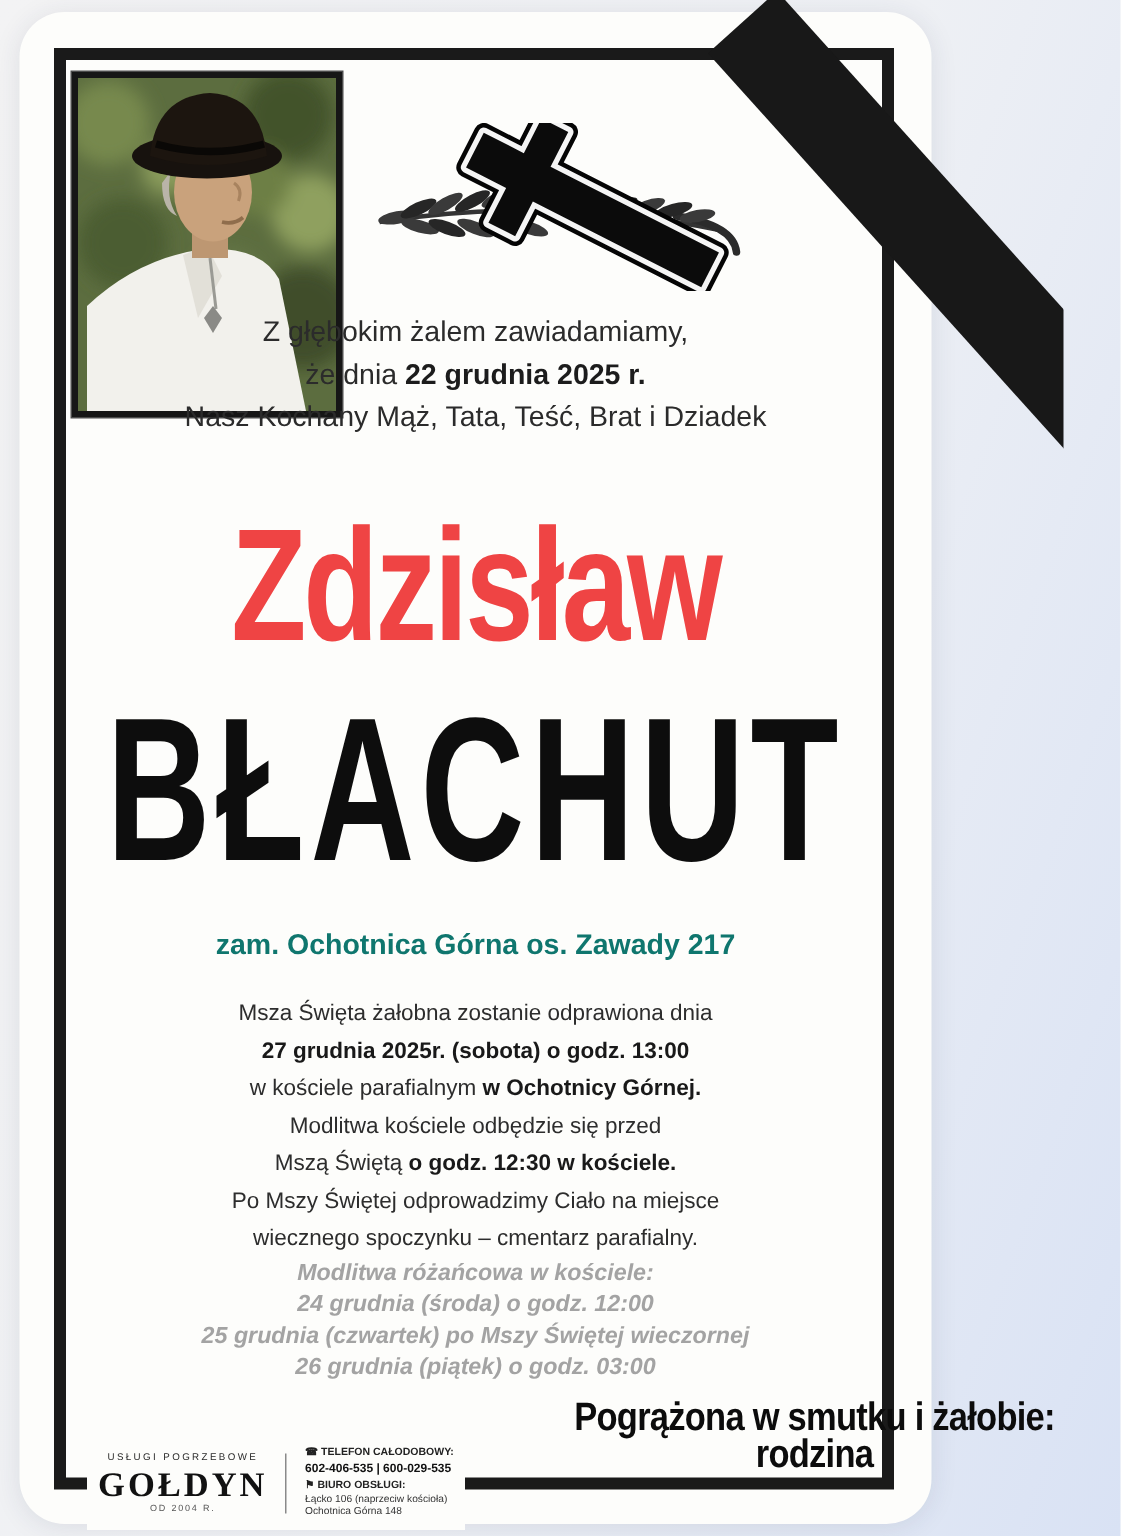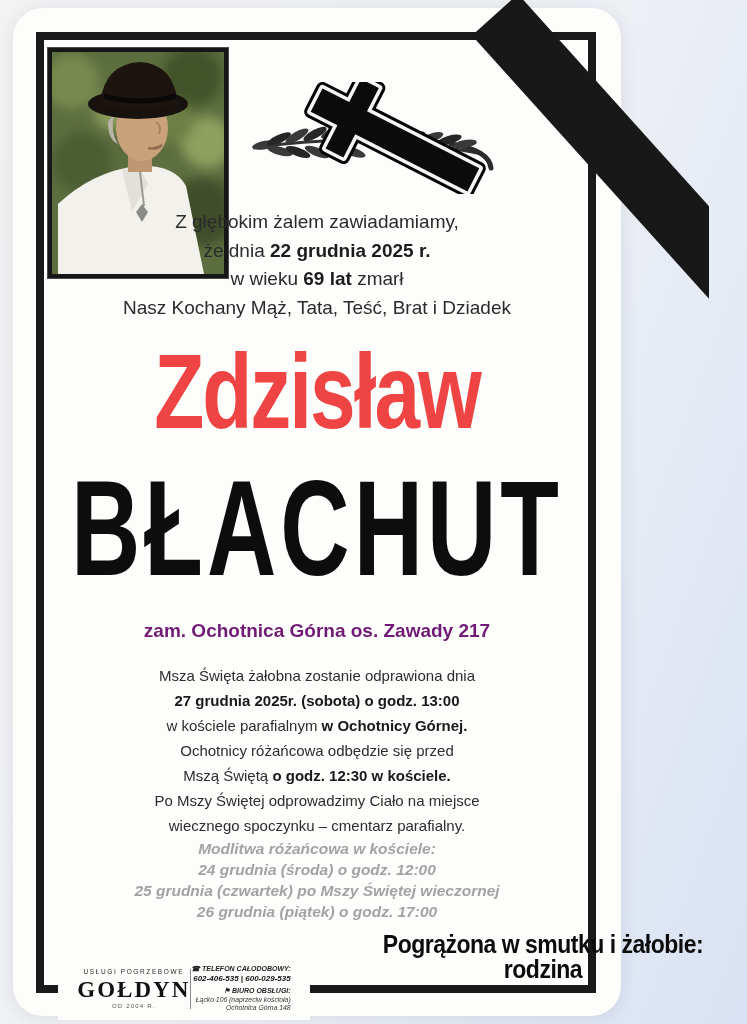--- a/index.html
+++ b/index.html
@@ -47,47 +47,47 @@
     display:inline-block;transform:scaleY(1.3);transform-origin:top center;
   }
   .name-last{
     position:absolute;left:0;right:0;top:452px;text-align:center;
     font-weight:bold;font-size:96px;letter-spacing:4px;color:#0d0d0d;
     line-height:96px;
   }
   .name-last .stretch{transform:scaleY(1.42);}
   .residence{
     position:absolute;left:0;right:0;top:612px;text-align:center;
-    font-weight:bold;font-size:19px;color:#701a75;
+    font-weight:bold;font-size:19px;color:#0f766e;
   }
   .funeral{
     position:absolute;left:40px;right:40px;top:655px;text-align:center;
     font-size:15px;line-height:25px;color:#2d2d2d;
   }
   .funeral b{color:#191919;}
   .rosary{
     position:absolute;left:40px;right:40px;top:830px;text-align:center;
     font-style:italic;font-weight:bold;font-size:15.5px;line-height:21px;color:#a3a3a3;
   }
   .mourning{
     position:absolute;left:330px;width:400px;top:922px;text-align:center;
     font-weight:bold;font-size:23px;line-height:25px;letter-spacing:-.5px;color:#0c0c0c;
   }
   .mourning .stretch{transform:scaleY(1.15);}
   .footer{
     position:absolute;left:45px;top:950px;width:252px;height:62px;
     background:#fdfdfb;display:flex;align-items:center;justify-content:center;
-    gap:0;z-index:3;
+    gap:12px;z-index:3;
   }
   .brand-block{text-align:center;line-height:1;}
   .brand-top{font-size:6.5px;letter-spacing:1.6px;color:#2a2a2a;margin-bottom:2px;}
   .brand-name{font-family:"Liberation Serif",serif;font-weight:bold;font-size:23px;letter-spacing:2px;color:#111;}
   .brand-since{font-size:6px;letter-spacing:1.2px;color:#555;margin-top:2px;}
   .footer-divider{width:1px;height:40px;background:#8a8a8a;}
-  .contact-block{text-align:right;line-height:1.25;font-style:italic;}
+  .contact-block{text-align:left;line-height:1.25;}
   .contact-label{font-size:7px;font-weight:bold;color:#222;}
   .contact-phones{font-size:8px;font-weight:bold;color:#111;margin-bottom:3px;}
   .contact-addr{font-size:6.8px;color:#333;}
   .icn{font-size:7px;}
 </style>
 </head>
 <body>
 
 <div class="card">
 
@@ -162,50 +162,49 @@
         <path d="M -13 -88 L 13 -88 L 13 -58 L 39 -58 L 39 -38 L 13 -38 L 13 88 L -13 88 L -13 -38 L -39 -38 L -39 -58 L -13 -58 Z" fill="none" stroke="#050505" stroke-width="13" stroke-linejoin="round"></path>
         <path d="M -13 -88 L 13 -88 L 13 -58 L 39 -58 L 39 -38 L 13 -38 L 13 88 L -13 88 L -13 -38 L -39 -38 L -39 -58 L -13 -58 Z" fill="none" stroke="#f5f5f5" stroke-width="7" stroke-linejoin="round"></path>
         <path d="M -13 -88 L 13 -88 L 13 -58 L 39 -58 L 39 -38 L 13 -38 L 13 88 L -13 88 L -13 -38 L -39 -38 L -39 -58 L -13 -58 Z" fill="#0b0b0b"></path>
       </g>
     </svg>
   </div>
 
   <div class="intro">
     <div><span>Z głębokim żalem zawiadamiamy,</span></div>
     <div><span>że dnia </span><b>22 grudnia 2025 r.</b></div>
-    <div><span>w wieku </span><b>69 lat</b><span> zmarł</span></div>
     <div><span>Nasz Kochany Mąż, Tata, Teść, Brat i Dziadek</span></div>
   </div>
 
   <div class="name-first">
     <span class="stretch">Zdzisław</span>
   </div>
   <div class="name-last">
     <span class="stretch">BŁACHUT</span>
   </div>
 
   <div class="residence">
     <span>zam. Ochotnica Górna os. Zawady 217</span>
   </div>
 
   <div class="funeral">
     <div><span>Msza Święta żałobna zostanie odprawiona dnia</span></div>
     <div><b>27 grudnia 2025r. (sobota) o godz. 13:00</b></div>
     <div><span>w kościele parafialnym </span><b>w Ochotnicy Górnej.</b></div>
-    <div><span>Ochotnicy różańcowa odbędzie się przed</span></div>
+    <div><span>Modlitwa kościele odbędzie się przed</span></div>
     <div><span>Mszą Świętą </span><b>o godz. 12:30 w kościele.</b></div>
     <div><span>Po Mszy Świętej odprowadzimy Ciało na miejsce</span></div>
     <div><span>wiecznego spoczynku – cmentarz parafialny.</span></div>
   </div>
 
   <div class="rosary">
     <div><span>Modlitwa różańcowa w kościele:</span></div>
     <div><span>24 grudnia (środa) o godz. 12:00</span></div>
     <div><span>25 grudnia (czwartek) po Mszy Świętej wieczornej</span></div>
-    <div><span>26 grudnia (piątek) o godz. 17:00</span></div>
+    <div><span>26 grudnia (piątek) o godz. 03:00</span></div>
   </div>
 
   <div class="mourning">
     <div><span class="stretch">Pogrążona w smutku i żałobie:</span></div>
     <div><span class="stretch">rodzina</span></div>
   </div>
 
   <div class="footer">
     <div class="brand-block">
       <div class="brand-top">USŁUGI POGRZEBOWE</div>

